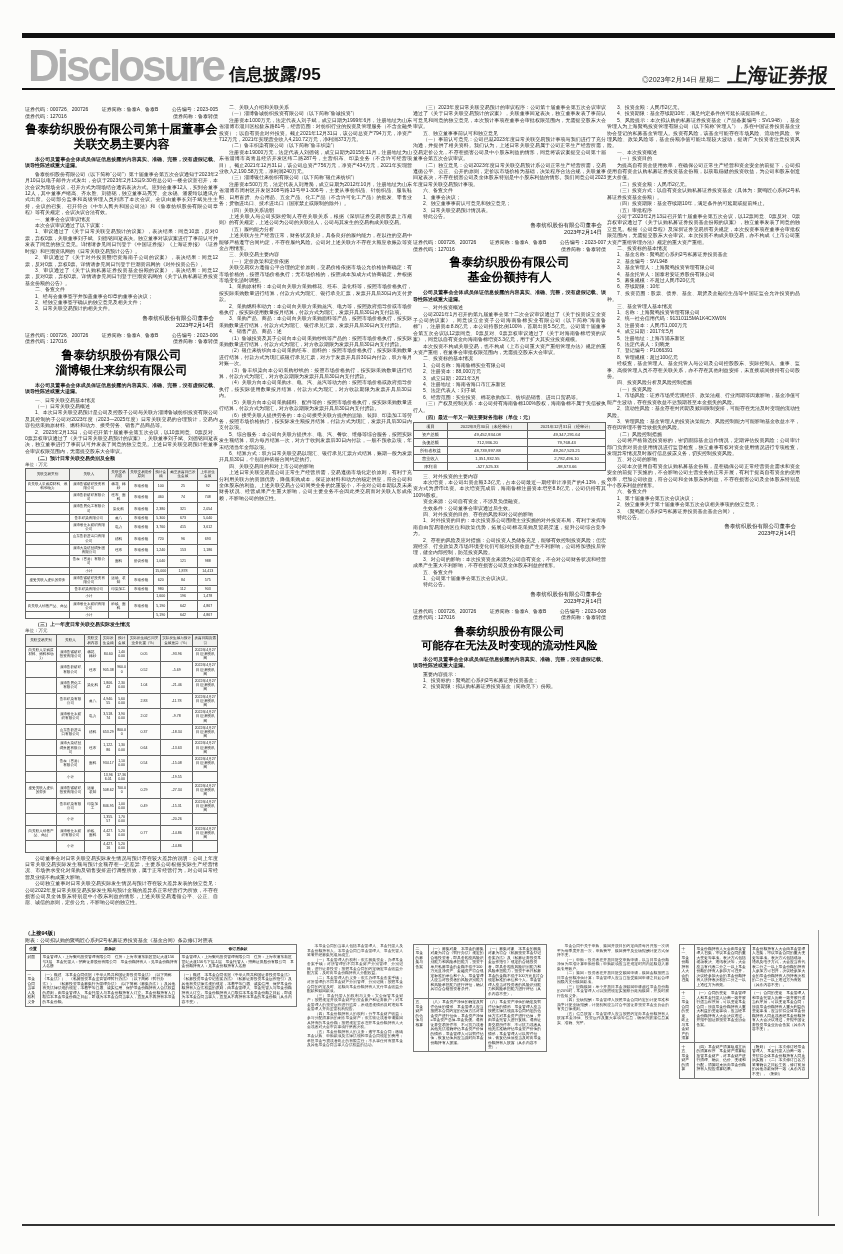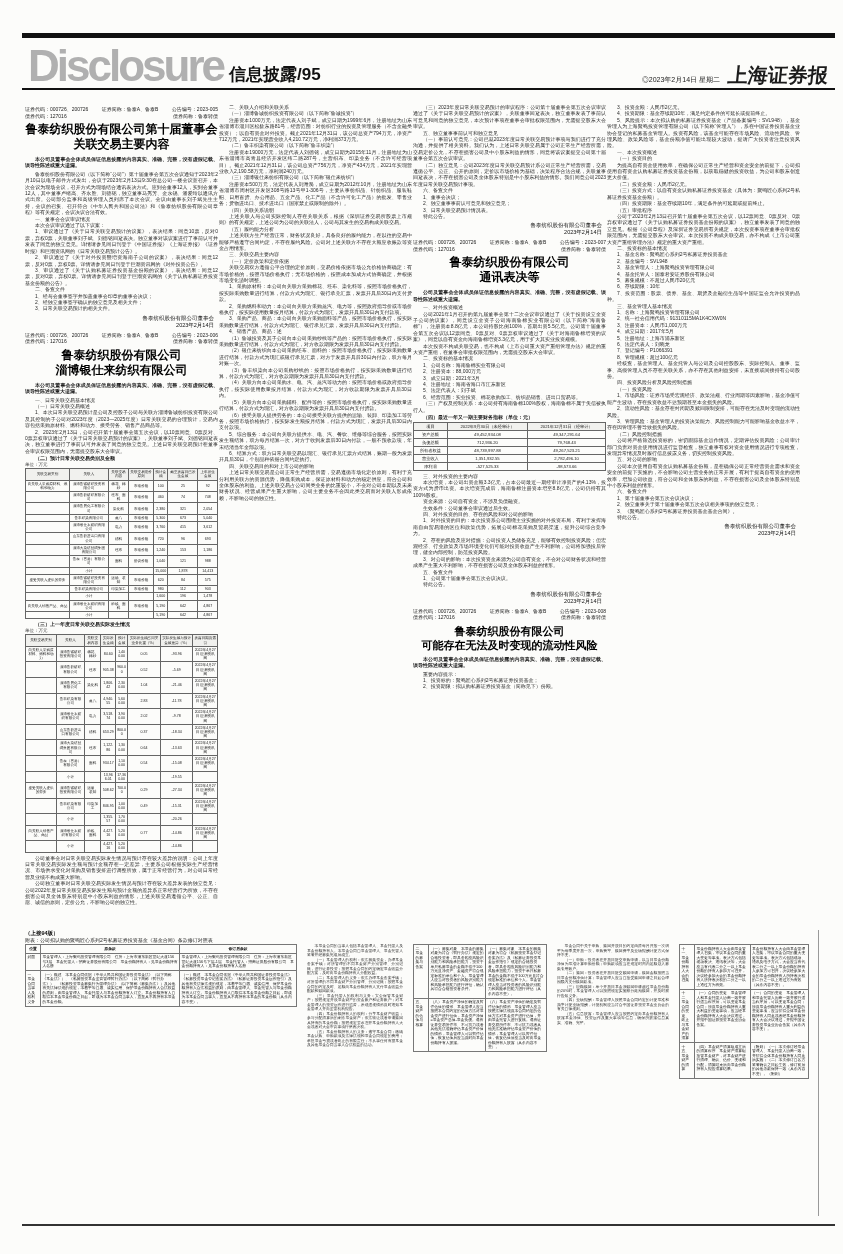--- a/index.html
+++ b/index.html
@@ -494,21 +494,21 @@
             <span>证券简称：鲁泰A、鲁泰B</span>
             <span>公告编号：2023-007</span>
           </div>
         <div class="row">
             <span>债券代码：127016</span>
             <span>债券简称：鲁泰转债</span>
           </div>
       </div>
       <div class="ann-title">
         <div>鲁泰纺织股份有限公司</div>
-        <div>通讯表决等</div>
+        <div>基金份额持有人</div>
       </div>
       <div class="tip">公司及董事会全体成员保证信息披露的内容真实、准确、完整，没有虚假记载、误导性陈述或重大遗漏。</div>
       <div class="body">
 
       <p>一、对外投资概述</p>
           <p>公司2021年1月召开的第九届董事会第十二次会议审议通过了《关于投资设立全资子公司的议案》，同意设立全资子公司海南鲁棉实业有限公司（以下简称“海南鲁棉”），注册资本8.8亿元，本公司持股比例100%，首期出资5.5亿元。公司第十届董事会第五次会议以12票同意、0票反对、0票弃权审议通过了《关于对海南鲁棉增资的议案》，同意以自有资金向海南鲁棉增资3.3亿元，用于扩大其实业投资规模。</p>
           <p>本次投资不构成关联交易，也不构成《上市公司重大资产重组管理办法》规定的重大资产重组，在董事会审批权限范围内，无需提交股东大会审议。</p>
           <p>二、投资标的基本情况</p>
           <p>1、公司名称：海南鲁棉实业有限公司</p>
           <p>2、注册资本：88,000万元</p>

